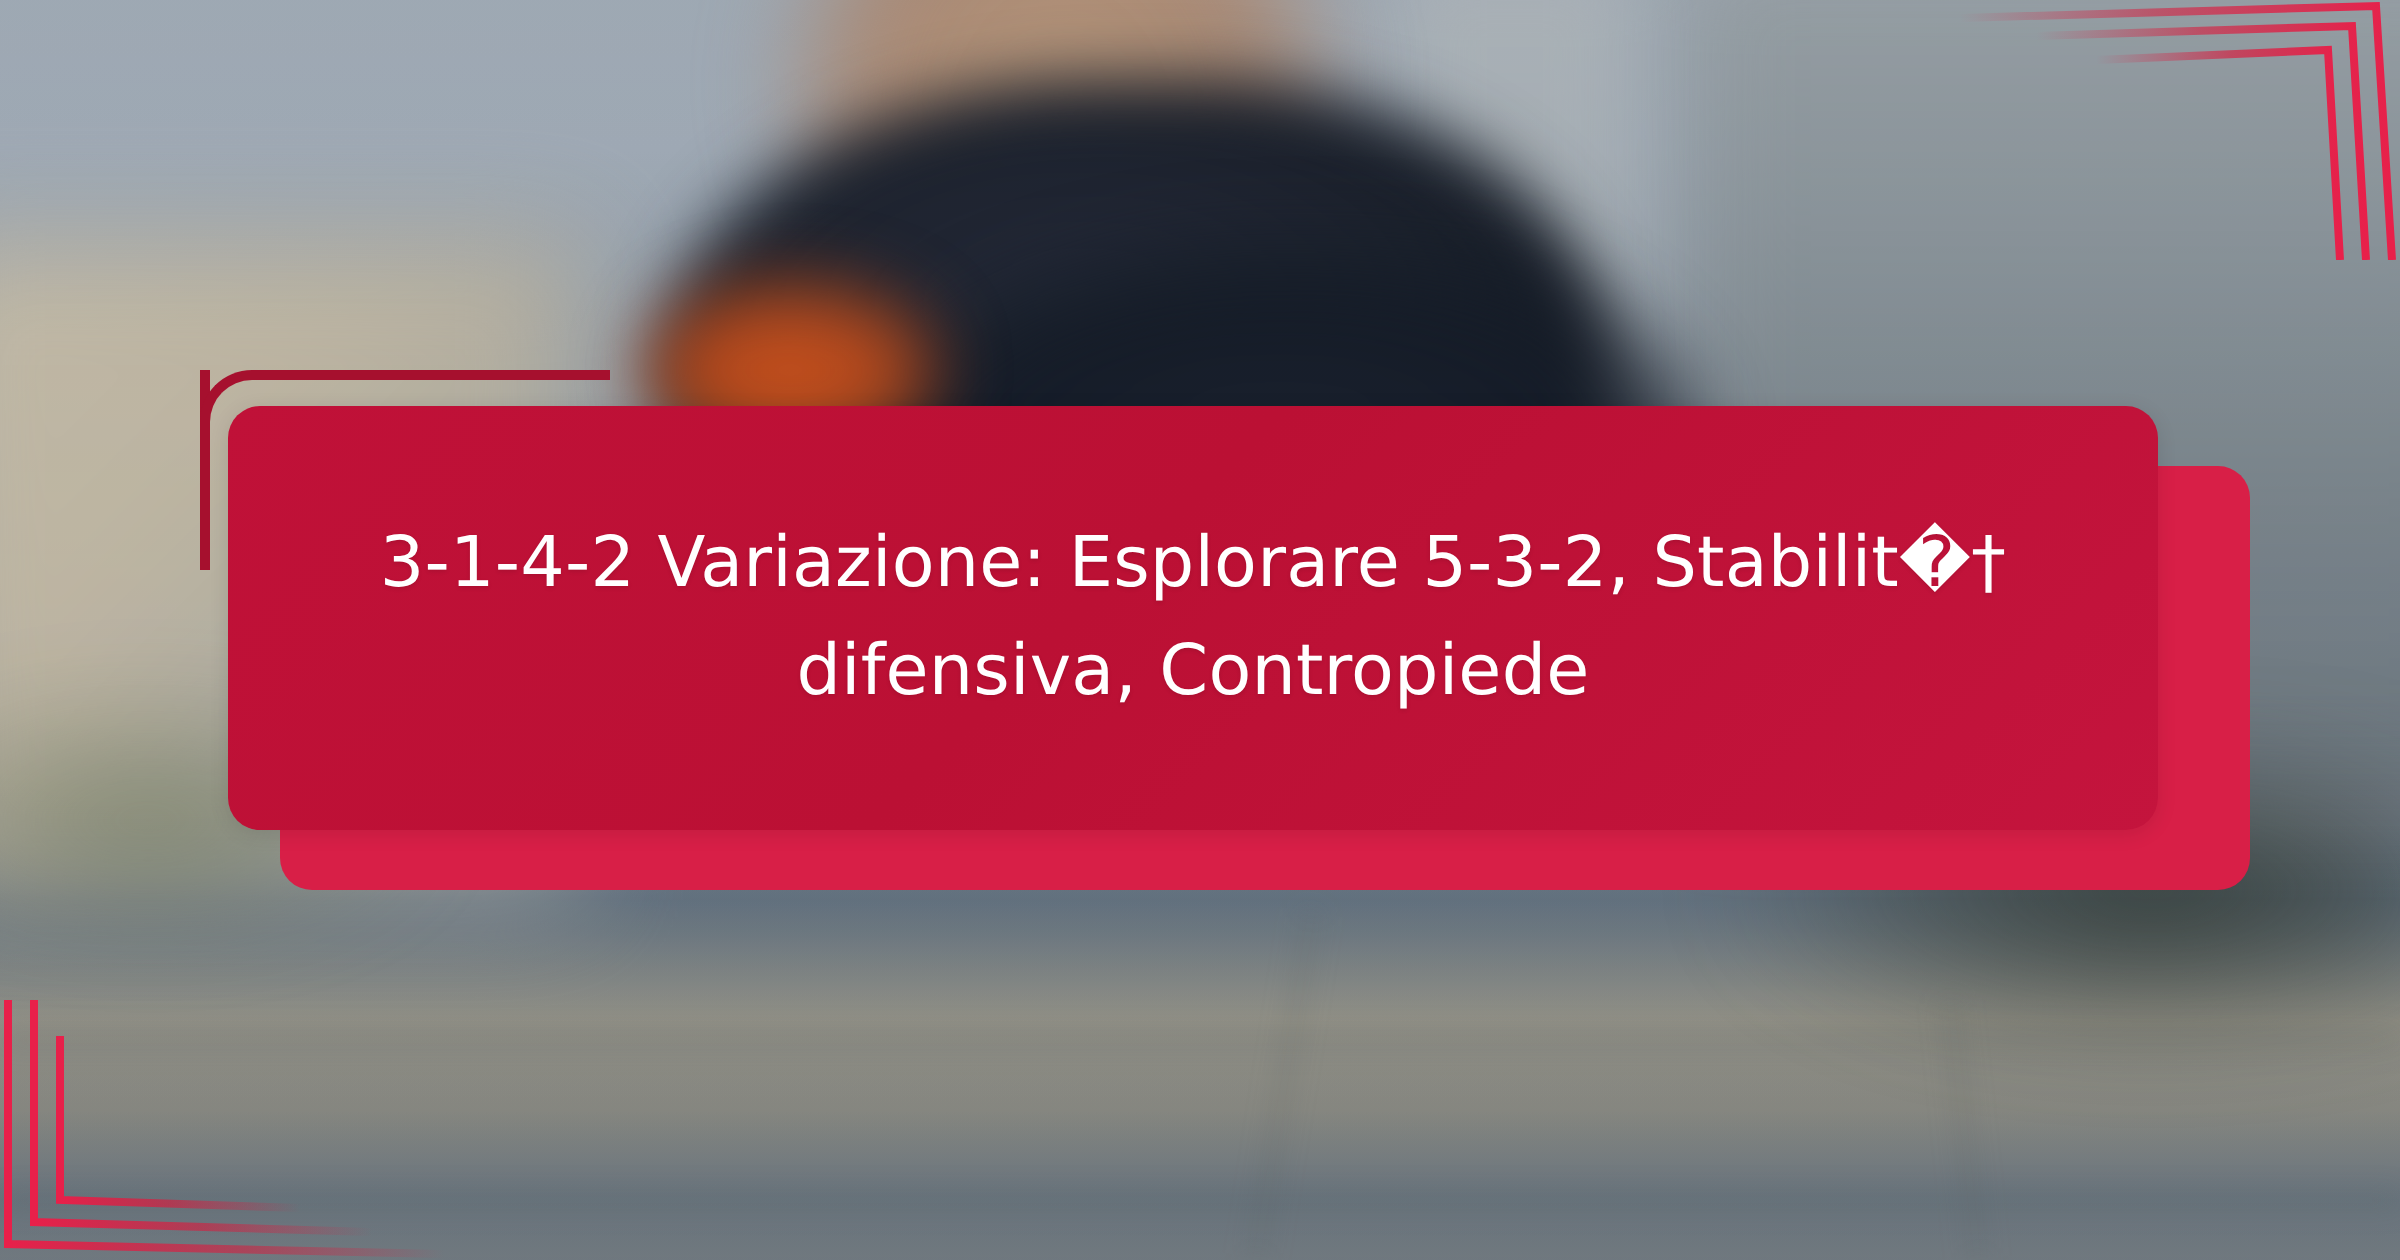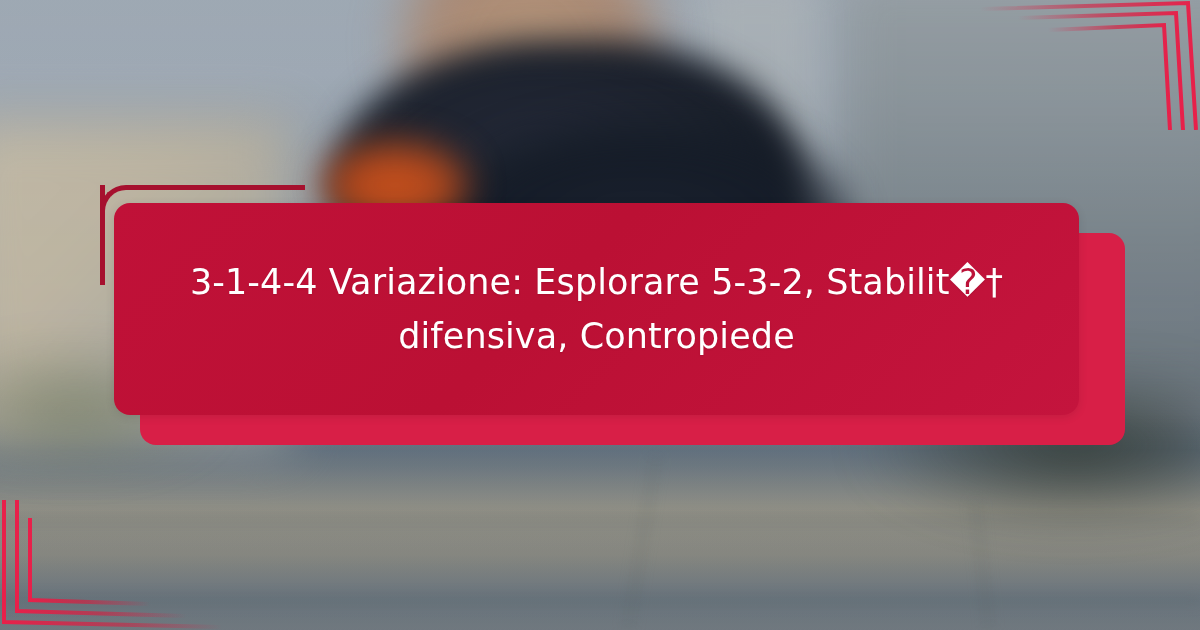--- a/index.html
+++ b/index.html
@@ -290,18 +290,18 @@
   <div class="card-stack">
 
     <div>
       <div class="card-outline-v"></div>
       <div class="card-outline"></div>
     </div>
 
     <div class="card-back"></div>
 
     <div class="card-main">
-      <h1 class="card-title">3-1-4-4 Variazione: Esplorare 5-3-2, Stabilit�† difensiva, Contropiede</h1>
+      <h1 class="card-title">3-1-4-2 Variazione: Esplorare 5-3-2, Stabilit�† difensiva, Contropiede</h1>
     </div>
 
   </div>
 
 </div>
 
 </body></html>

